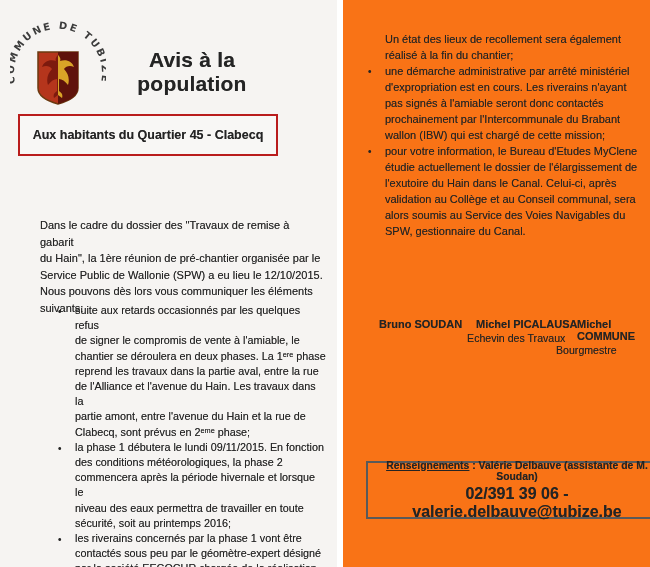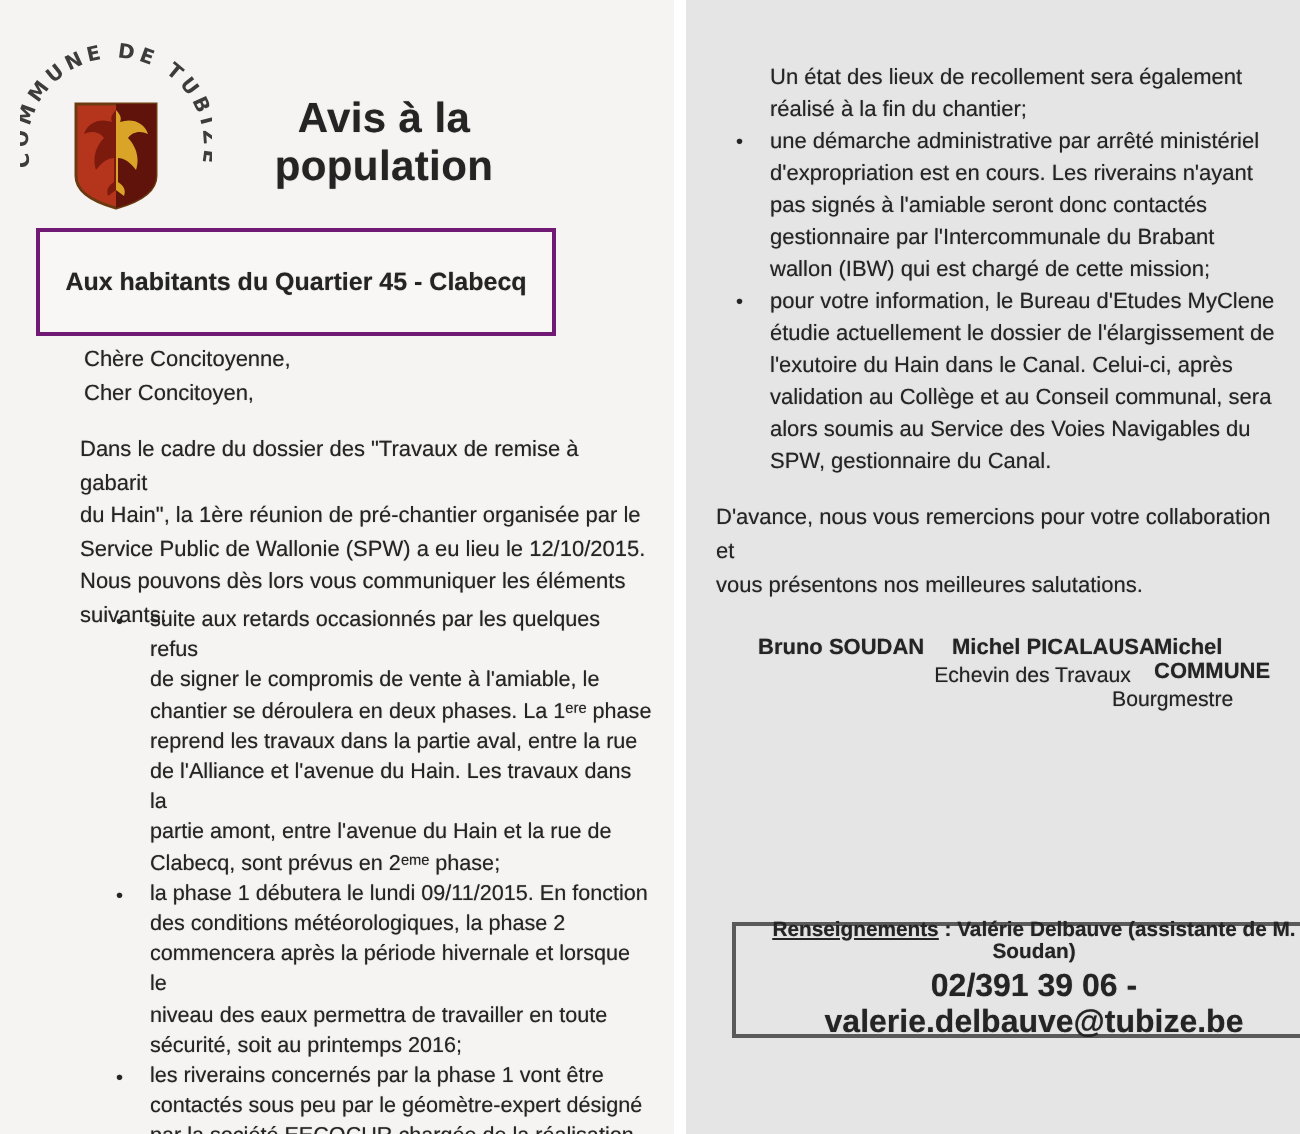--- a/index.html
+++ b/index.html
@@ -10,34 +10,34 @@
     color: #242424;
     overflow: hidden;
     position: relative;
   }
   .page {
     position: absolute;
     top: 0;
     height: 567px;
   }
   .page-left  { left: 0;   width: 337px; background: #f6f4f2; }
-  .page-right { left: 343px; width: 307px; background: #e5e5e5; }
+  .page-right { left: 343px; width: 307px; background: #f97316; }
 
   
   .scan { text-shadow: 0 0 0.5px rgba(40,40,40,0.55); }
 
   
   .logo { position: absolute; left: 10px; top: 4px; width: 96px; height: 114px; }
   .title-block { position: absolute; left: 92px; top: 48px; width: 200px; text-align: center; }
   .doc-title { font-size: 21px; font-weight: bold; letter-spacing: 0.2px; }
   .doc-date  { font-size: 12px;  font-weight: bold; margin-top: 3px; }
 
   .banner-box {
-    position: absolute; left: 18px; top: 114px; width: 260px; height: 54px;
-    border: 2px solid #701a75;
+    position: absolute; left: 18px; top: 114px; width: 260px; height: 42px;
+    border: 2px solid #b91c1c;
     display: flex; align-items: center; justify-content: center;
     background: #f8f7f5;
   }
   .banner-box span { font-size: 12.5px; font-weight: bold; }
 
   .salutation {
     position: absolute; left: 42px; top: 172px;
     font-size: 11px; line-height: 17px; white-space: pre-line;
   }
   .intro {
@@ -110,22 +110,20 @@
   </svg>
 
   <div class="title-block">
     <div class="doc-title scan">Avis à la population</div>
   </div>
 
   <div class="banner-box">
     <span class="scan">Aux habitants du Quartier 45 - Clabecq</span>
   </div>
 
-  <div class="salutation scan">Chère Concitoyenne,
-Cher Concitoyen,</div>
 
   <div class="intro scan">Dans le cadre du dossier des "Travaux de remise à gabarit
 du Hain", la 1ère réunion de pré-chantier organisée par le
 Service Public de Wallonie (SPW) a eu lieu le 12/10/2015.
 Nous pouvons dès lors vous communiquer les éléments
 suivants:</div>
 
   <div class="bullet-list left-list">
     <div class="bullet-item">
       <span class="bullet-marker scan">•</span>
@@ -159,36 +157,34 @@
 
   <div class="continuation scan">Un état des lieux de recollement sera également
 réalisé à la fin du chantier;</div>
 
   <div class="bullet-list right-list">
     <div class="bullet-item">
       <span class="bullet-marker scan">•</span>
       <span class="bullet-text scan">une démarche administrative par arrêté ministériel
 d'expropriation est en cours. Les riverains n'ayant
 pas signés à l'amiable seront donc contactés
-gestionnaire par l'Intercommunale du Brabant
+prochainement par l'Intercommunale du Brabant
 wallon (IBW) qui est chargé de cette mission;</span>
     </div>
     <div class="bullet-item">
       <span class="bullet-marker scan">•</span>
       <span class="bullet-text scan">pour votre information, le Bureau d'Etudes MyClene
 étudie actuellement le dossier de l'élargissement de
 l'exutoire du Hain dans le Canal. Celui-ci, après
 validation au Collège et au Conseil communal, sera
 alors soumis au Service des Voies Navigables du
 SPW, gestionnaire du Canal.</span>
     </div>
   </div>
 
-  <div class="closing scan">D'avance, nous vous remercions pour votre collaboration et
-vous présentons nos meilleures salutations.</div>
 
   <div class="signatures">
     <div class="sig-col sig-0">
       <div class="sig-name scan">Bruno SOUDAN</div>
     </div>
     <div class="sig-col sig-1">
       <div class="sig-name scan">Michel PICALAUSA</div>
       <div class="sig-role scan">Echevin des Travaux</div>
     </div>
     <div class="sig-col sig-2">

